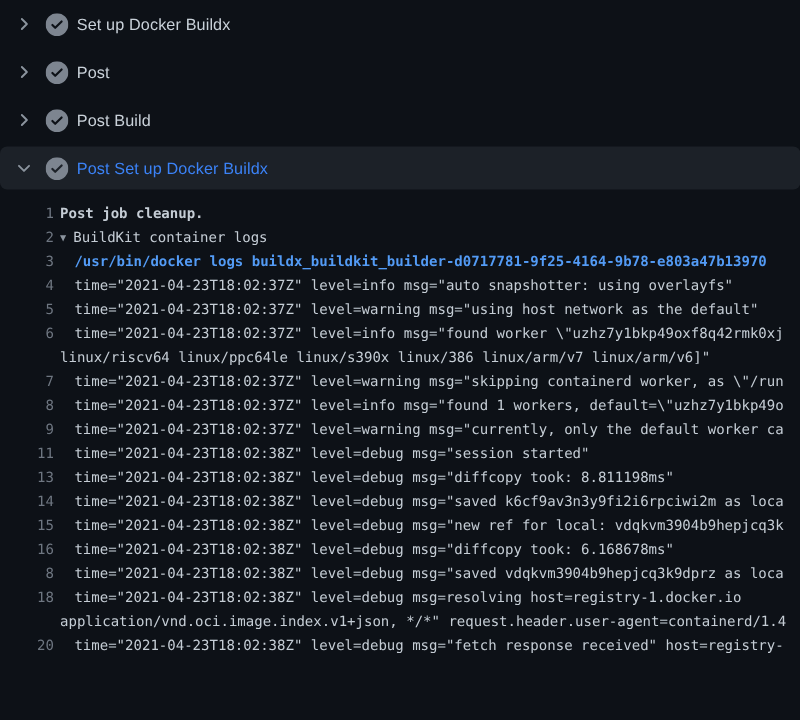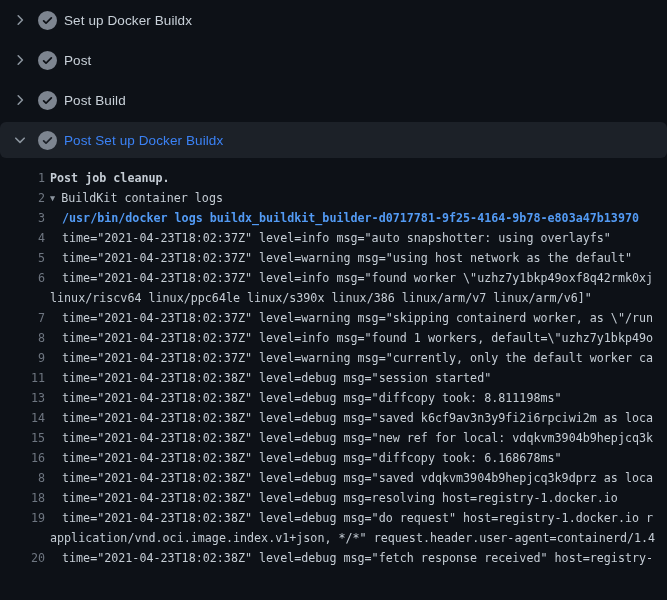--- a/index.html
+++ b/index.html
@@ -192,24 +192,20 @@
   <div class="log-row">
     <span class="lineno">8</span>
     <span class="content plain" style="padding-left: 12px;"><span>time="2021-04-23T18:02:38Z" level=debug msg="saved vdqkvm3904b9hepjcq3k9dprz as loca</span></span>
   </div>
 
   <div class="log-row">
     <span class="lineno">18</span>
     <span class="content plain" style="padding-left: 12px;"><span>time="2021-04-23T18:02:38Z" level=debug msg=resolving host=registry-1.docker.io</span></span>
   </div>
 
-  <div class="log-row">
-    <span class="lineno">19</span>
-    <span class="content plain" style="padding-left: 12px;"><span>time="2021-04-23T18:02:38Z" level=debug msg="do request" host=registry-1.docker.io r</span></span>
-  </div>
 
   <div class="log-row">
     <span class="lineno"></span>
     <span class="content wrap" style="padding-left: 0px;"><span>application/vnd.oci.image.index.v1+json, */*" request.header.user-agent=containerd/1.4</span></span>
   </div>
 
   <div class="log-row">
     <span class="lineno">20</span>
     <span class="content plain" style="padding-left: 12px;"><span>time="2021-04-23T18:02:38Z" level=debug msg="fetch response received" host=registry-</span></span>
   </div>

